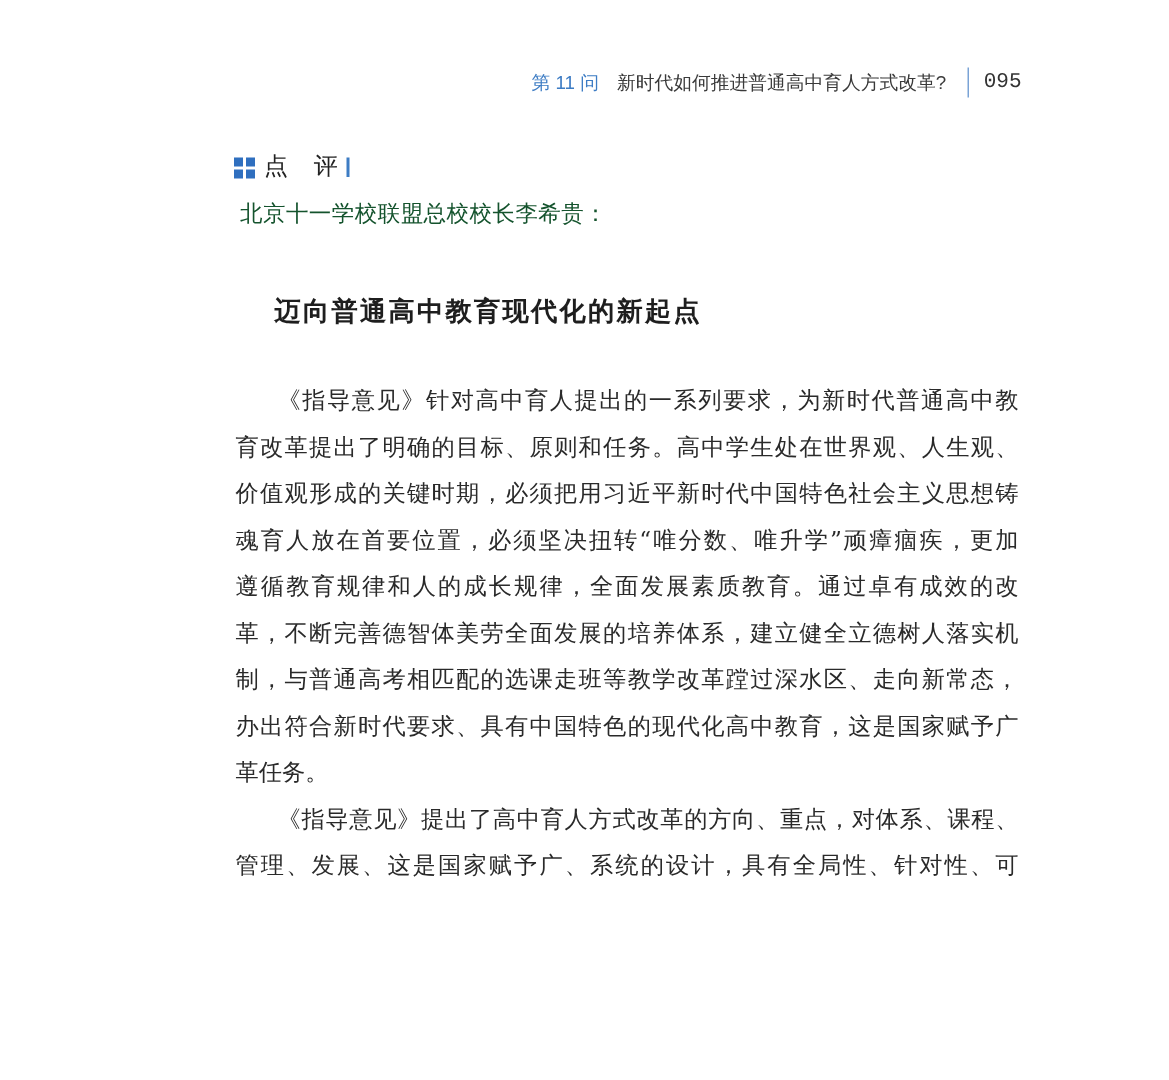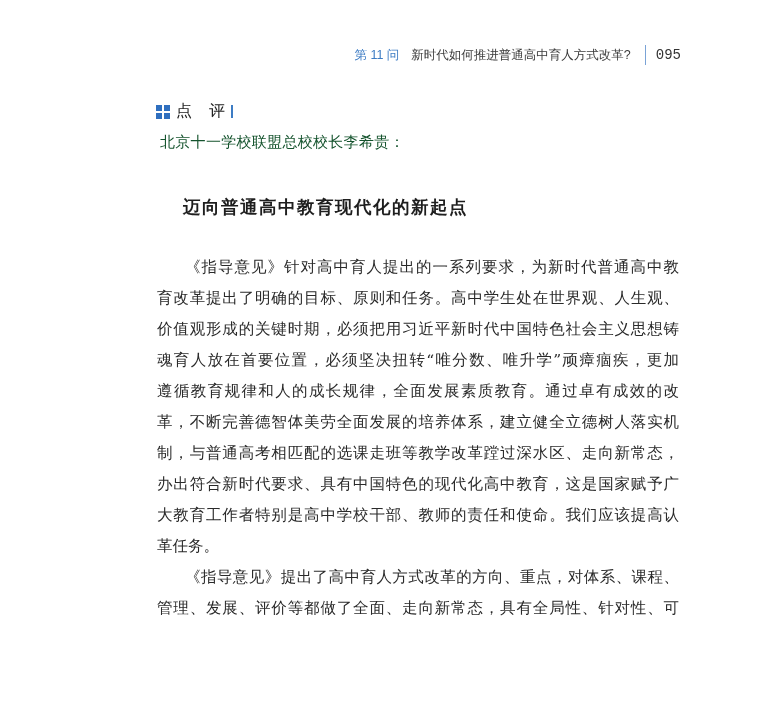--- a/index.html
+++ b/index.html
@@ -157,17 +157,16 @@
 
 <div class="body-text">
   <span class="line indent">《指导意见》针对高中育人提出的一系列要求，为新时代普通高中教</span>
   <span class="line">育改革提出了明确的目标、原则和任务。高中学生处在世界观、人生观、</span>
   <span class="line">价值观形成的关键时期，必须把用习近平新时代中国特色社会主义思想铸</span>
   <span class="line">魂育人放在首要位置，必须坚决扭转“唯分数、唯升学”顽瘴痼疾，更加</span>
   <span class="line">遵循教育规律和人的成长规律，全面发展素质教育。通过卓有成效的改</span>
   <span class="line">革，不断完善德智体美劳全面发展的培养体系，建立健全立德树人落实机</span>
   <span class="line">制，与普通高考相匹配的选课走班等教学改革蹚过深水区、走向新常态，</span>
   <span class="line">办出符合新时代要求、具有中国特色的现代化高中教育，这是国家赋予广</span>
-  <span class="line">大教育工作者特别是高中学校干部、教师的责任和使命。我们应该提高认</span>
   <span class="line last">革任务。</span>
   <span class="line indent">《指导意见》提出了高中育人方式改革的方向、重点，对体系、课程、</span>
-  <span class="line">管理、发展、评价等都做了全面、走向新常态，具有全局性、针对性、可</span>
+  <span class="line">管理、发展、这是国家赋予广、系统的设计，具有全局性、针对性、可</span>
 </div>
 
 </body></html>

